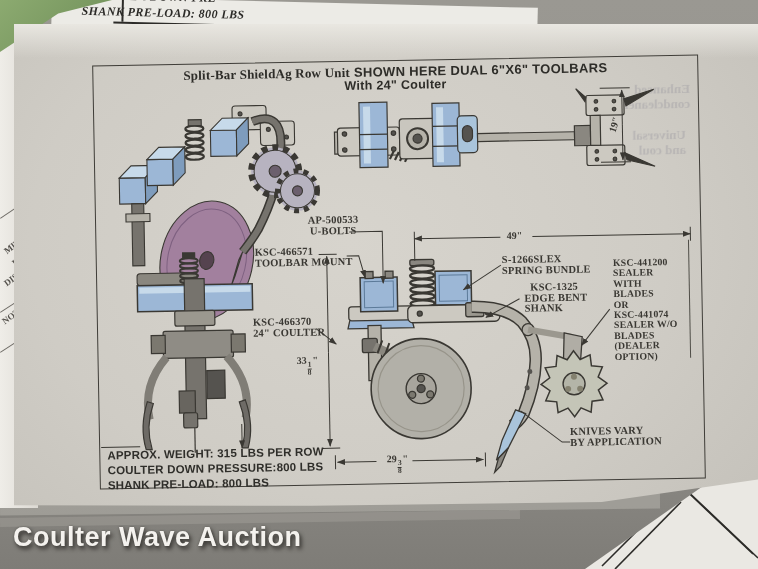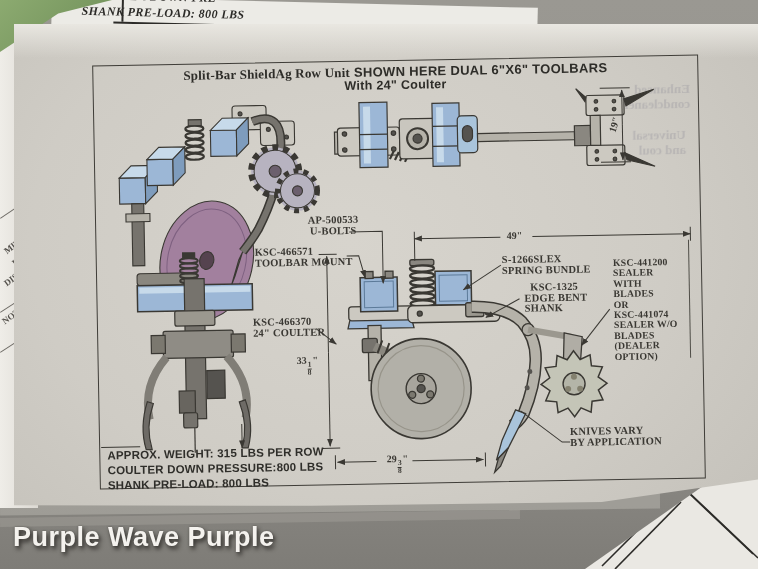--- a/index.html
+++ b/index.html
@@ -424,14 +424,14 @@
         </span><span>"</span>
     </div>
 
     <div class="specs">
       <div>APPROX. WEIGHT:  315 LBS PER ROW</div>
       <div>COULTER DOWN PRESSURE:800 LBS</div>
       <div>SHANK PRE-LOAD: 800 LBS</div>
     </div>
   </div>
 
-  <div class="watermark">Purple Wave Purple</div>
+  <div class="watermark">Coulter Wave Auction</div>
 </div>
 
 </body></html>

